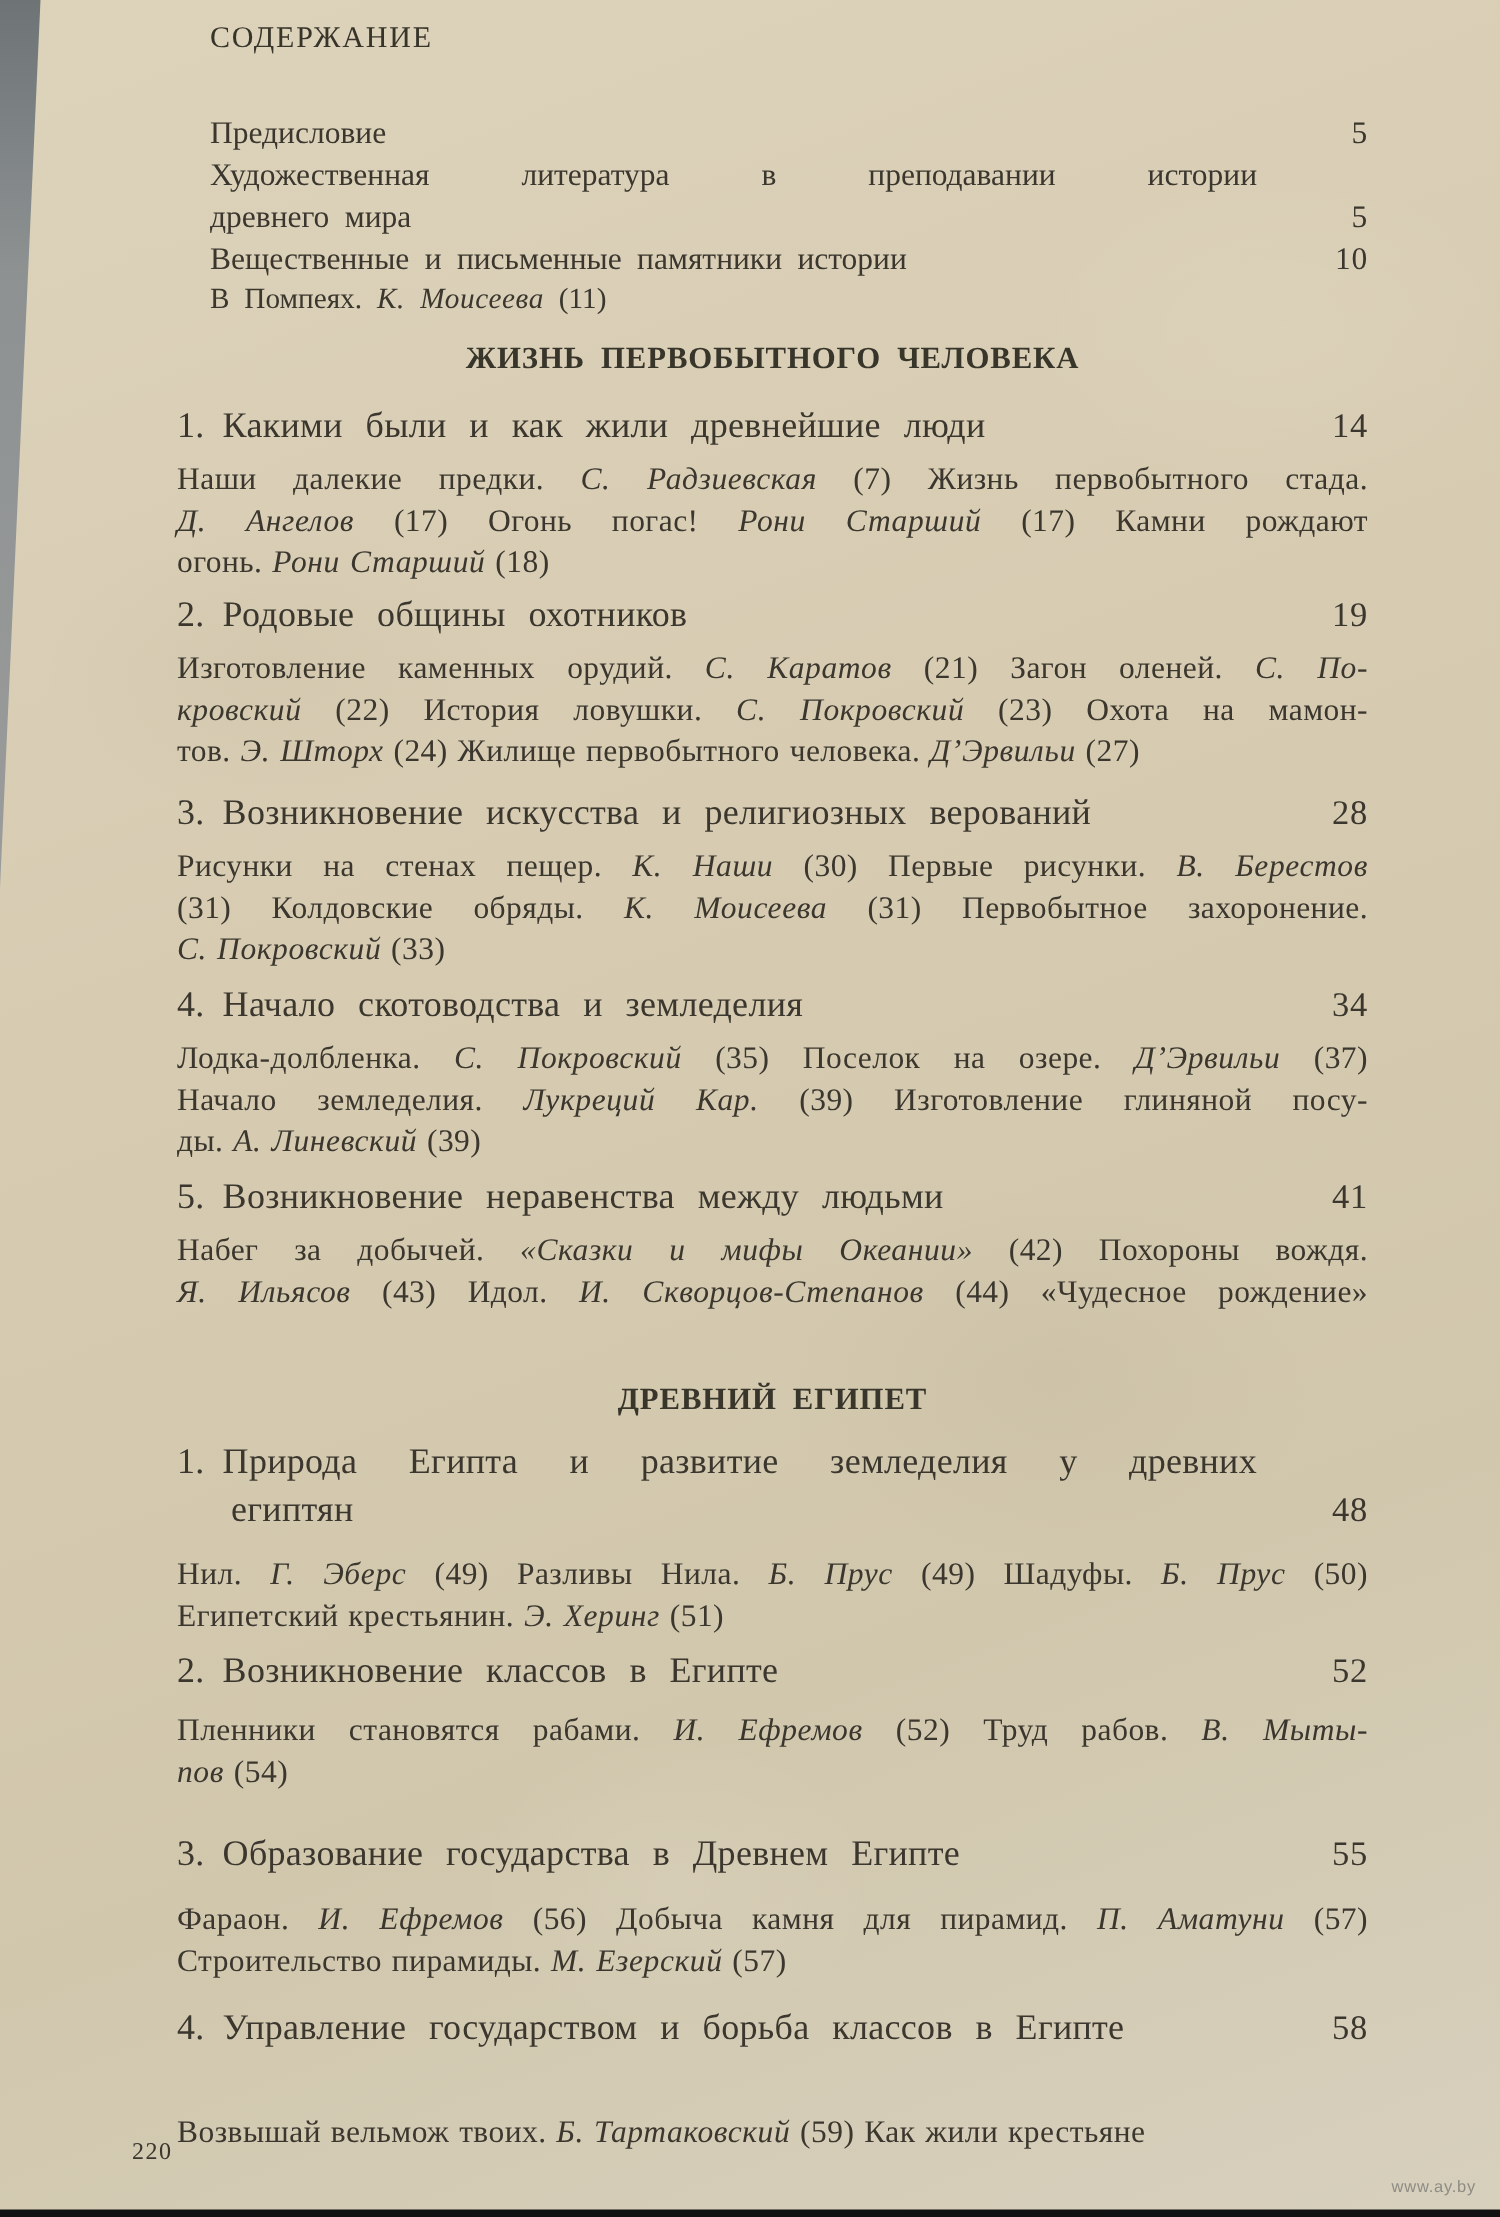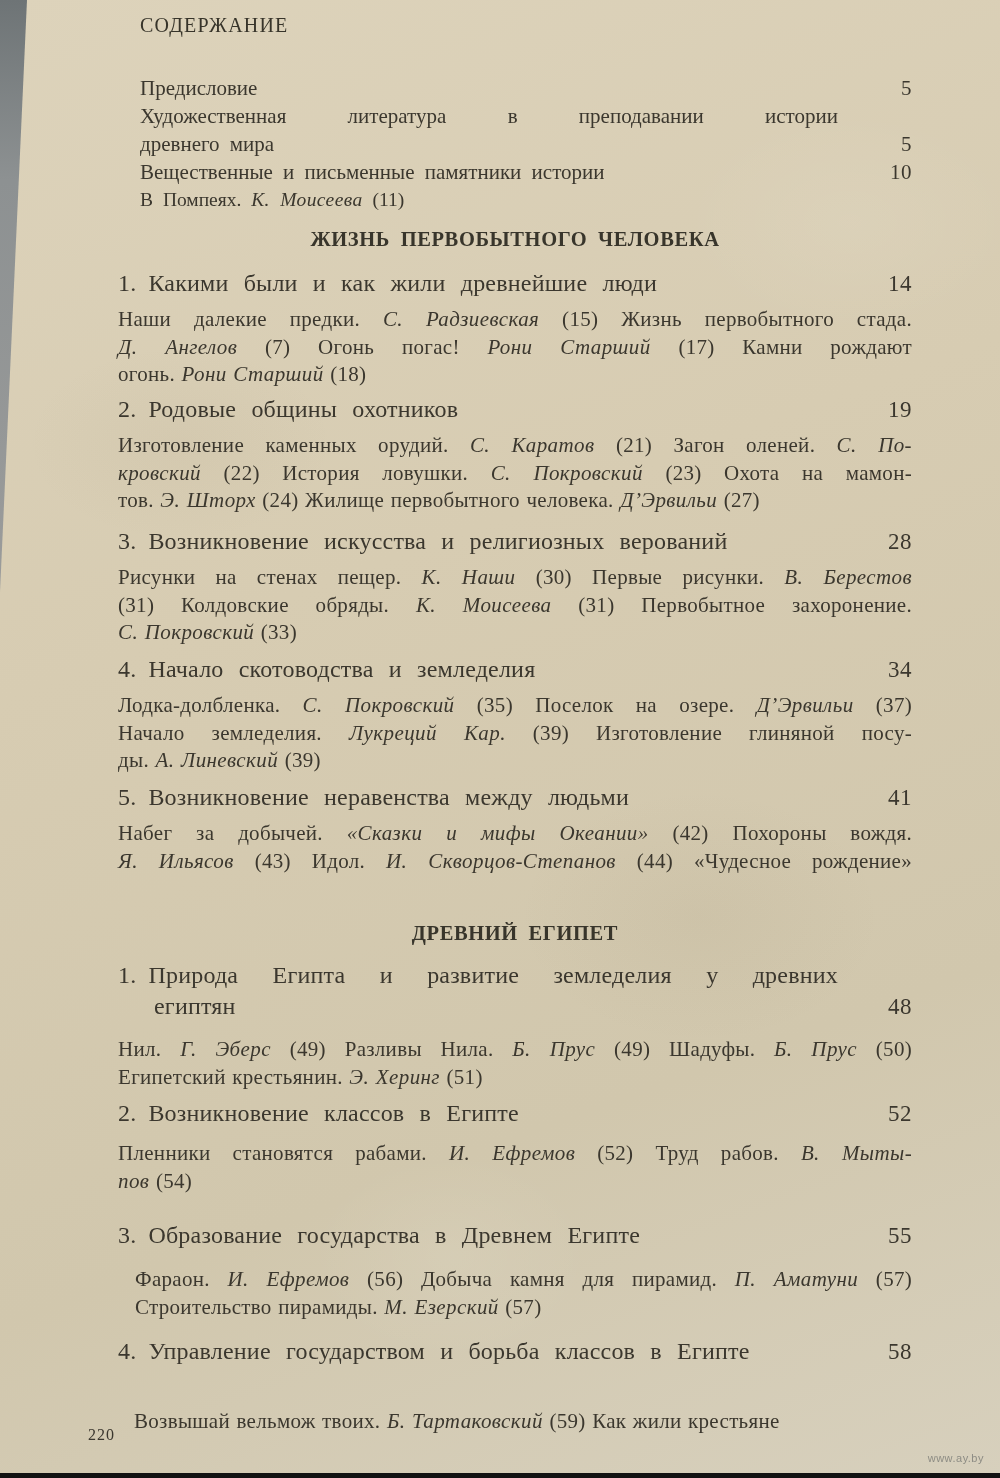--- a/index.html
+++ b/index.html
@@ -97,22 +97,22 @@
       </div>
     <div id="sections">
         <div class="block sec-head" style="top: 228px;">ЖИЗНЬ ПЕРВОБЫТНОГО ЧЕЛОВЕКА</div>
         <div class="block" style="top: 268px;">
           <div class="hrow">
             <span class="txt"><span class="num">1.</span><span>Какими были и как жили древнейшие люди</span></span>
             <span class="pg">14</span>
           </div>
         </div>
         <div class="block desc" style="top: 306px;">
-          <div class="dl"><span>Наши далекие предки. </span><span class="au">С. Радзиевская</span><span> (15) Жизнь первобытного стада.</span></div>
-          <div class="dl"><span class="au">Д. Ангелов</span><span> (7) Огонь погас! </span><span class="au">Рони Старший</span><span> (17) Камни рождают</span></div>
+          <div class="dl"><span>Наши далекие предки. </span><span class="au">С. Радзиевская</span><span> (7) Жизнь первобытного стада.</span></div>
+          <div class="dl"><span class="au">Д. Ангелов</span><span> (17) Огонь погас! </span><span class="au">Рони Старший</span><span> (17) Камни рождают</span></div>
           <div class="dl last"><span>огонь. </span><span class="au">Рони Старший</span><span> (18)</span></div>
         </div>
         <div class="block" style="top: 394px;">
           <div class="hrow">
             <span class="txt"><span class="num">2.</span><span>Родовые общины охотников</span></span>
             <span class="pg">19</span>
           </div>
         </div>
         <div class="block desc" style="top: 432px;">
           <div class="dl"><span>Изготовление каменных орудий. </span><span class="au">С. Каратов</span><span> (21) Загон оленей. </span><span class="au">С. По-</span></div>
@@ -174,31 +174,31 @@
         <div class="block desc" style="top: 1140px;">
           <div class="dl"><span>Пленники становятся рабами. </span><span class="au">И. Ефремов</span><span> (52) Труд рабов. </span><span class="au">В. Мыты-</span></div>
           <div class="dl last"><span class="au">пов</span><span> (54)</span></div>
         </div>
         <div class="block" style="top: 1220px;">
           <div class="hrow">
             <span class="txt"><span class="num">3.</span><span>Образование государства в Древнем Египте</span></span>
             <span class="pg">55</span>
           </div>
         </div>
-        <div class="block desc" style="top: 1266px; margin-left: 17px;">
+        <div class="block desc" style="top: 1266px;">
           <div class="dl"><span>Фараон. </span><span class="au">И. Ефремов</span><span> (56) Добыча камня для пирамид. </span><span class="au">П. Аматуни</span><span> (57)</span></div>
           <div class="dl last"><span>Строительство пирамиды. </span><span class="au">М. Езерский</span><span> (57)</span></div>
         </div>
         <div class="block" style="top: 1336px;">
           <div class="hrow">
             <span class="txt"><span class="num">4.</span><span>Управление государством и борьба классов в Египте</span></span>
             <span class="pg">58</span>
           </div>
         </div>
-        <div class="block desc" style="top: 1408px; margin-left: 16px;">
+        <div class="block desc" style="top: 1408px;">
           <div class="dl last"><span>Возвышай вельмож твоих. </span><span class="au">Б. Тартаковский</span><span> (59) Как жили крестьяне</span></div>
         </div>
       </div>
   </div>
 </div>
 
 <div class="folio">220</div>
 <div class="watermark">www.ay.by</div>
 <div class="bottom-strip"></div>
 

